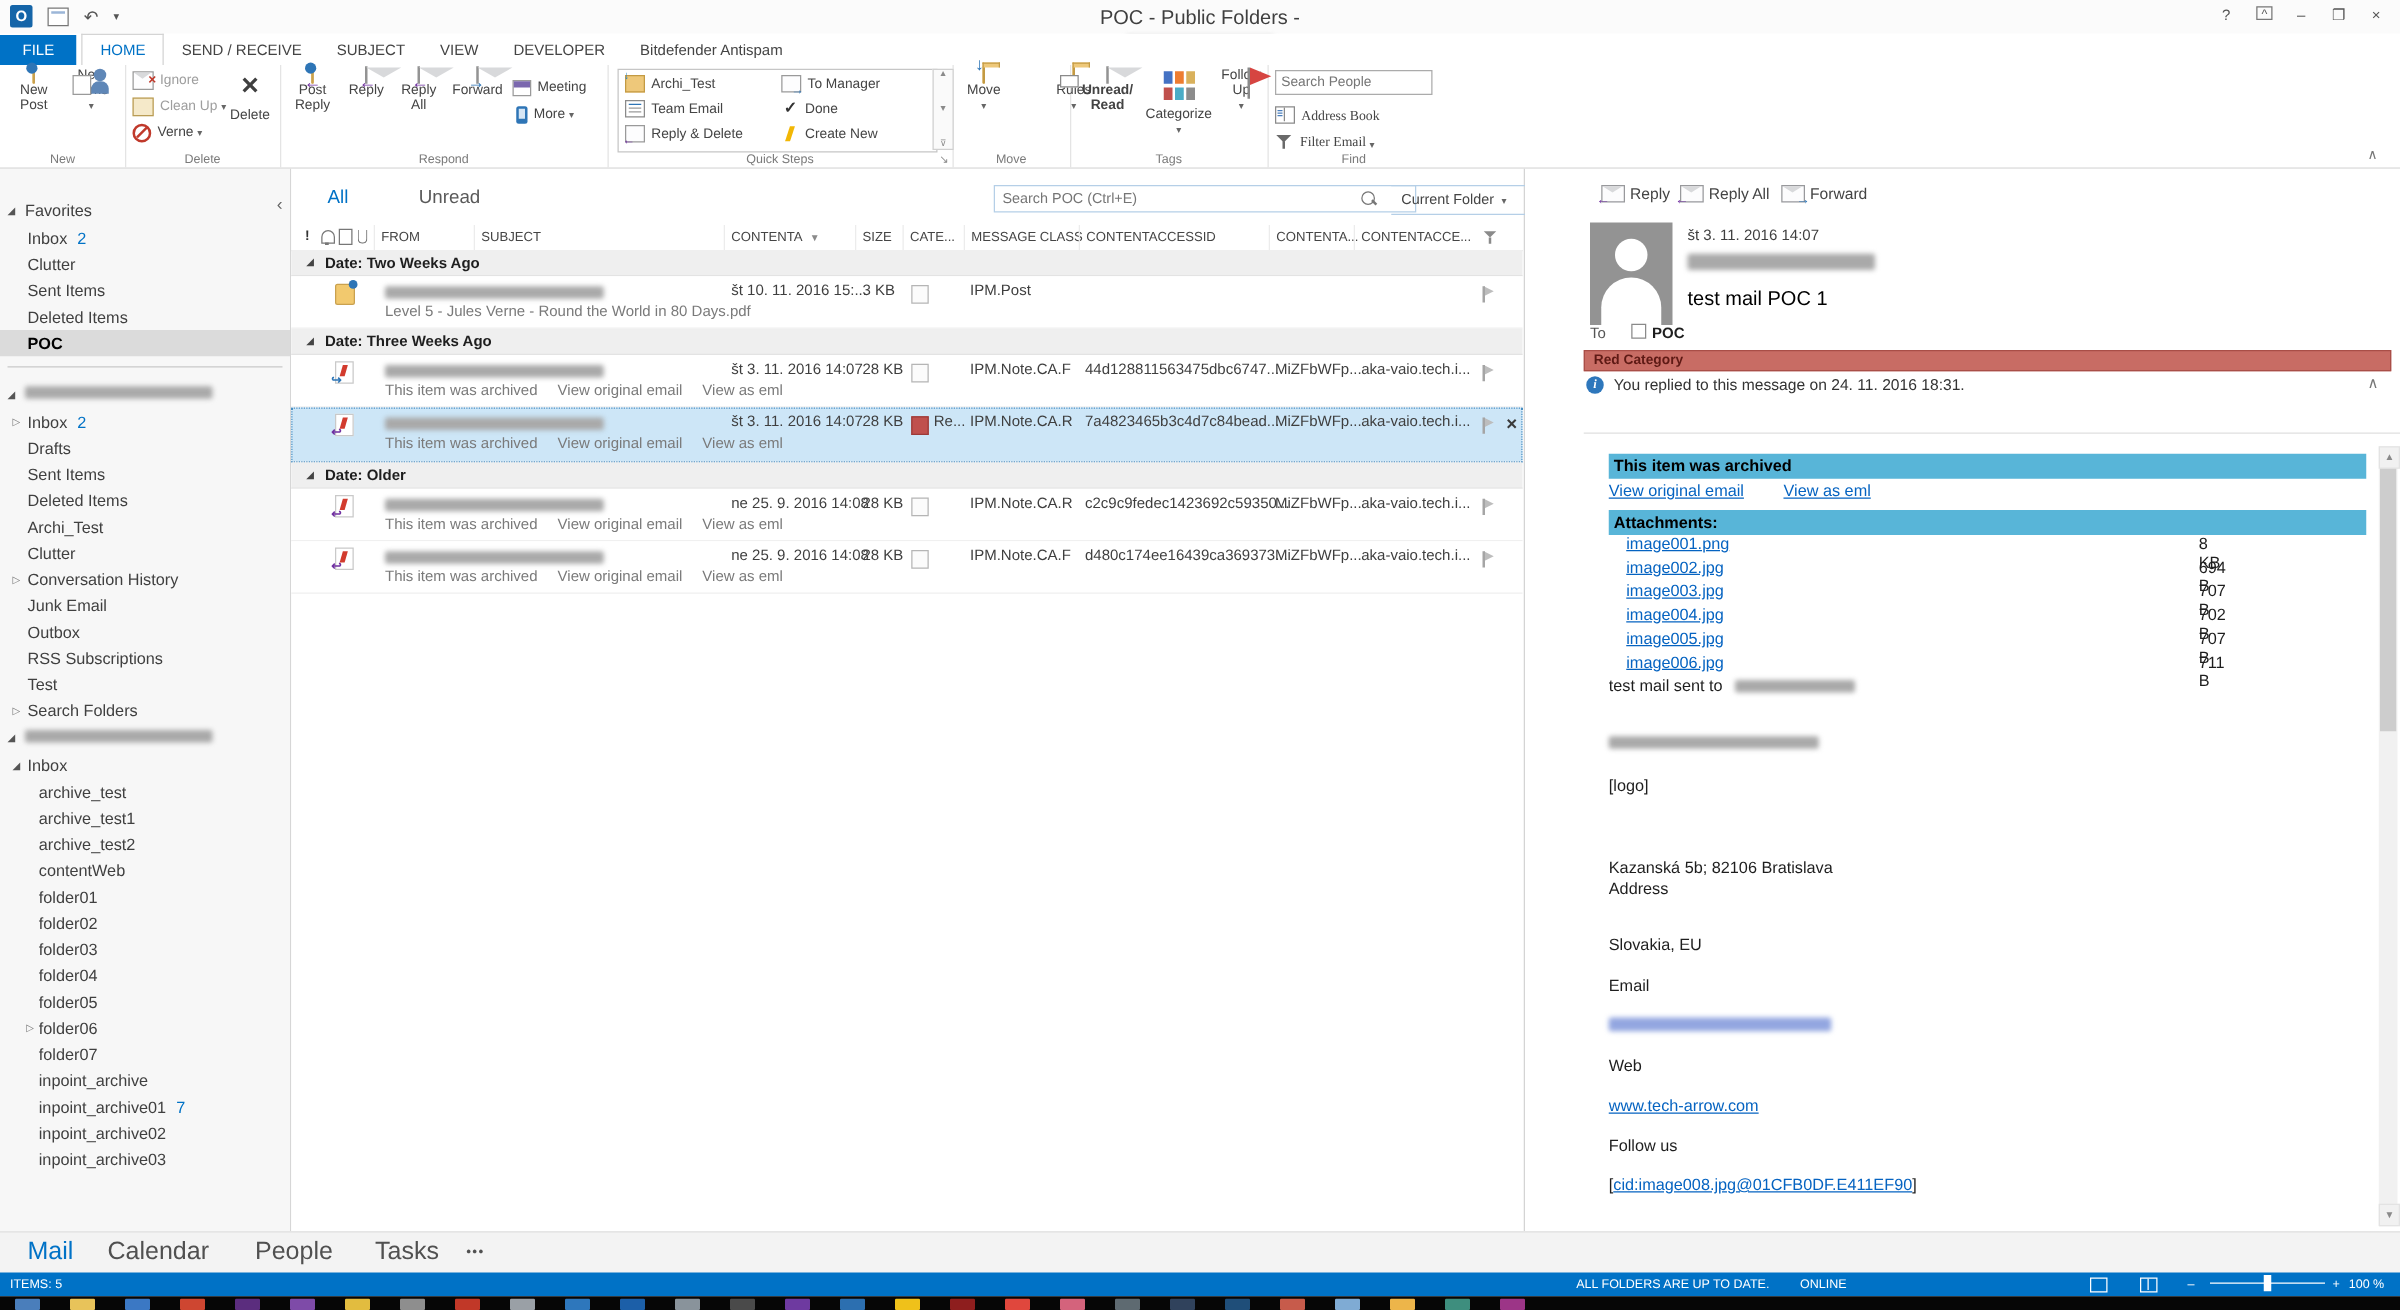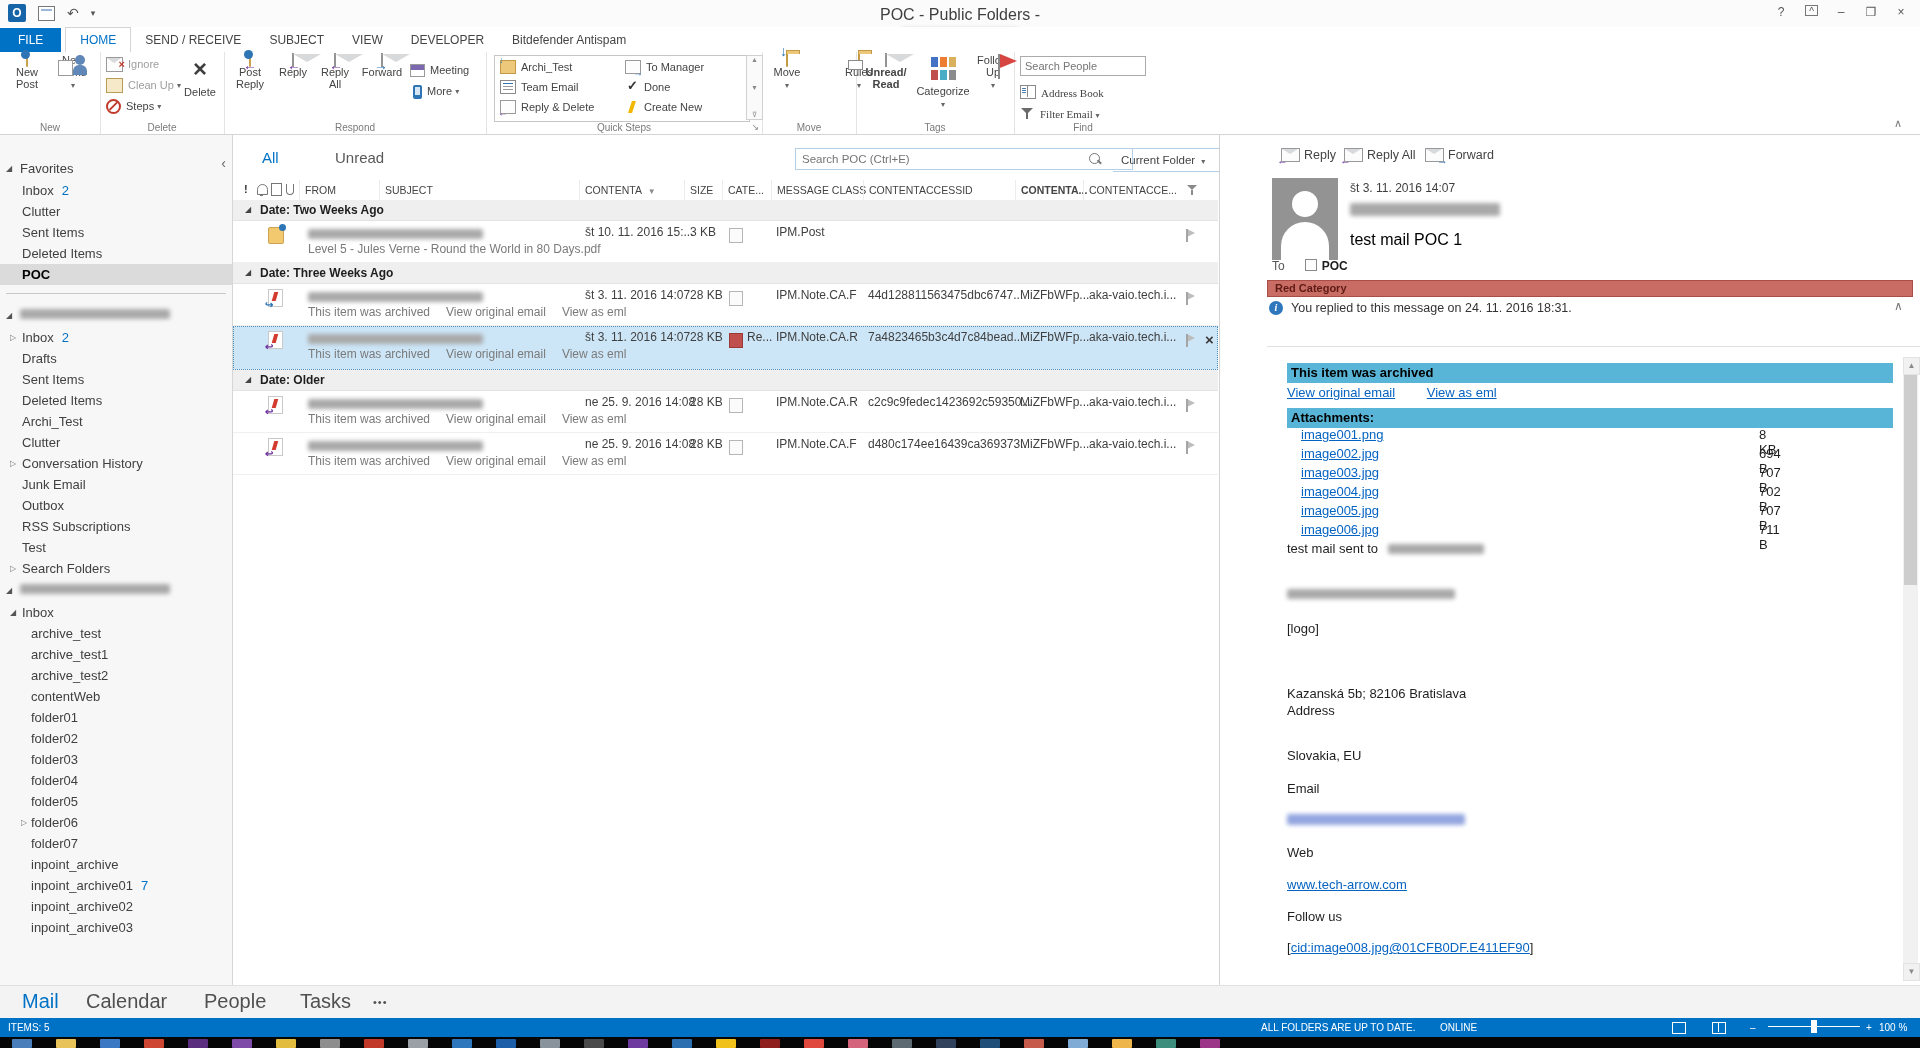--- a/index.html
+++ b/index.html
@@ -236,21 +236,21 @@
       <div class="rlabel">New</div>
     </div>
 
     <div class="rgroup" style="left:100px;width:124px;">
       <div class="smallstack" style="left:6px;top:2px;">
         <span class="smallbtn dis">
             <span class="si si-env si-ignore"></span>
             <span>Ignore</span>
           </span>
         <span class="smallbtn dis"><span class="si si-clean"></span><span>Clean Up</span>&nbsp;<span class="caret">▾</span></span>
-        <span class="smallbtn"><span class="si si-junk"></span><span>Steps</span>&nbsp;<span class="caret">▾</span></span>
+        <span class="smallbtn"><span class="si si-junk"></span><span>Verne</span>&nbsp;<span class="caret">▾</span></span>
       </div>
       <div class="bigbtn" style="left:80px;width:40px;">
         <div class="bi-x">×</div>
         <span class="blabel">Delete</span>
       </div>
       <div class="rlabel">Delete</div>
     </div>
 
     <div class="rgroup" style="left:224px;width:262px;">
       <div class="bigbtn" style="left:4px;width:44px;">
@@ -423,21 +423,21 @@
       <span class="hico bell" style="left:24px;"></span>
       <span class="hico page" style="left:38px;"></span>
       <span class="hico clip" style="left:53px;"></span>
       <span class="hcol" style="left:66px;width:74px;">FROM</span>
       <span class="hcol" style="left:146px;width:194px;">SUBJECT</span>
       <span class="hcol" style="left:346px;width:100px;"><span>CONTENTA</span>&nbsp;&nbsp;<span class="sortarr">▼</span></span>
       <span class="hcol" style="left:451px;width:34px;">SIZE</span>
       <span class="hcol" style="left:489px;width:45px;">CATE...</span>
       <span class="hcol" style="left:538px;width:88px;">MESSAGE CLASS</span>
       <span class="hcol" style="left:630px;width:148px;">CONTENTACCESSID</span>
-      <span class="hcol" style="left:782px;width:64px;font-weight:bold;">CONTENTA...</span>
+      <span class="hcol" style="left:782px;width:64px;">CONTENTA...</span>
       <span class="hcol" style="left:850px;width:88px;">CONTENTACCE...</span>
       <span class="hfunnel" style="left:954px;"></span>
     </div>
     <div id="rows">
         <div class="grp"><span class="garr">◢</span><span>Date: Two Weeks Ago</span></div>
         <div class="row">
           <span class="mi-post"></span>
           <span class="senderblur blur"></span>
           <span class="rcell" style="left: 352px;">št 10. 11. 2016 15:...</span>
           <span class="rcell" style="left: 457px;">3 KB</span>

